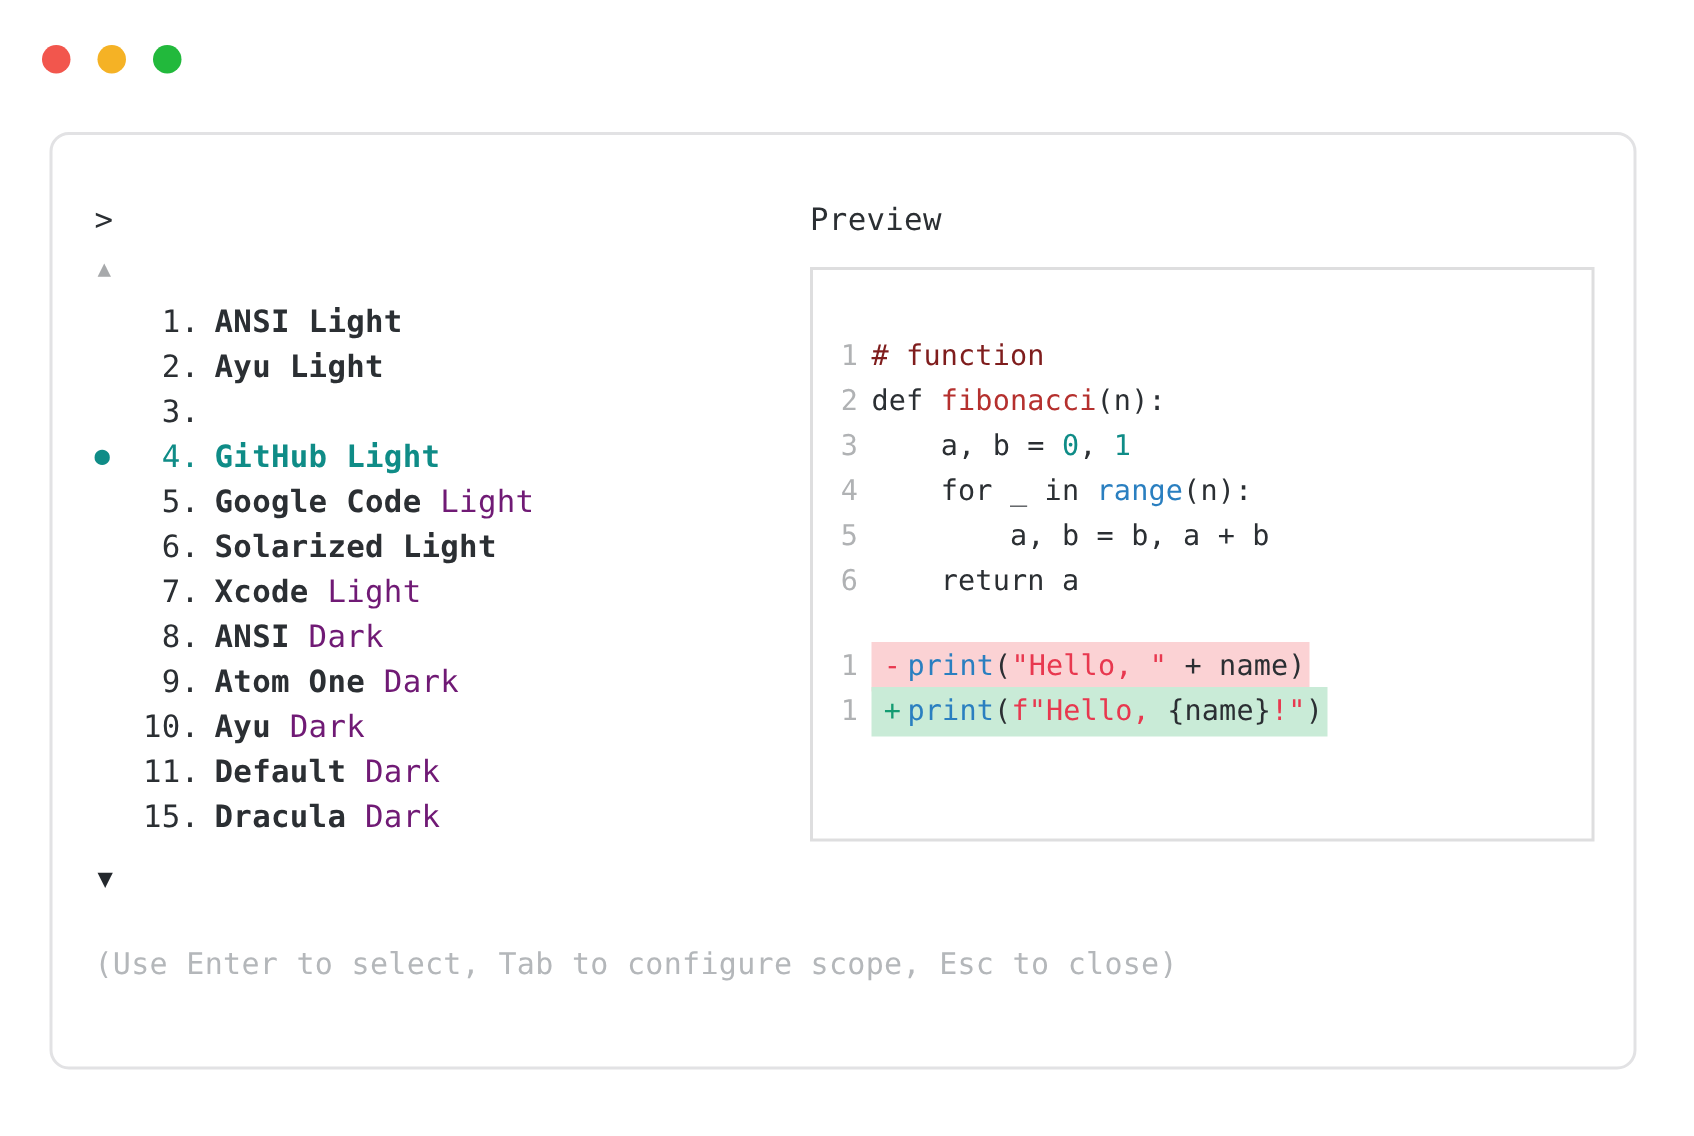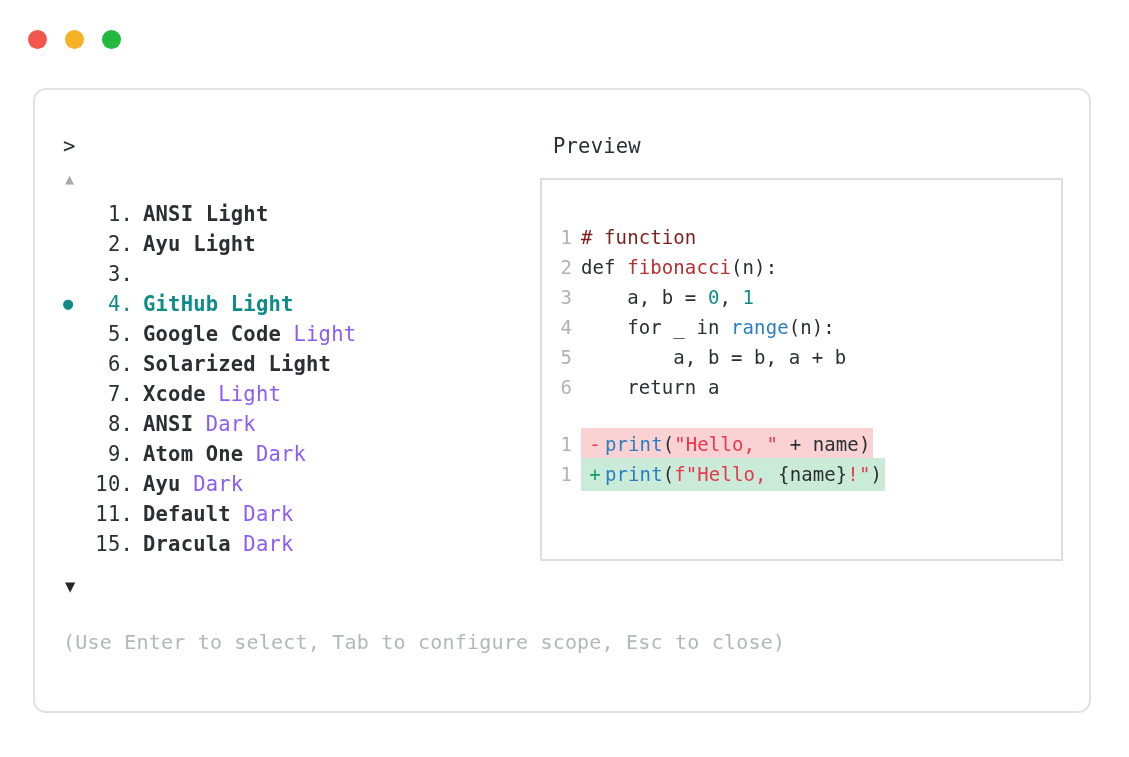--- a/index.html
+++ b/index.html
@@ -110,37 +110,36 @@
     position: relative;
     top: -2px;
   }
   .num-col {
     width: 44px;
     flex: 0 0 44px;
     text-align: right;
     color: #2b2f33;
   }
   .name-col { color: #2b2f33; padding-left: 10px; font-weight: bold; }
-  .suffix   { color: #8b5cf6; }
+  .suffix   { color: #701a75; }
   .theme-row.selected .num-col,
   .theme-row.selected .name-col,
   .theme-row.selected .suffix { color: #0f8c87; }
 
   
   .right-pane {
     position: absolute;
     left: 505px;
     top: 44px;
     width: 525px;
   }
   .preview-label {
     font-size: 20.5px;
     color: #2b2f33;
     letter-spacing: 0.2px;
-    margin-left: 13px;
   }
   .preview-box {
     margin-top: 20px;
     box-sizing: border-box;
     width: 523px;
     height: 383px;
     border: 2px solid #dededf;
     background: #ffffff;
     padding: 42px 0 0 0;
     overflow: hidden;

